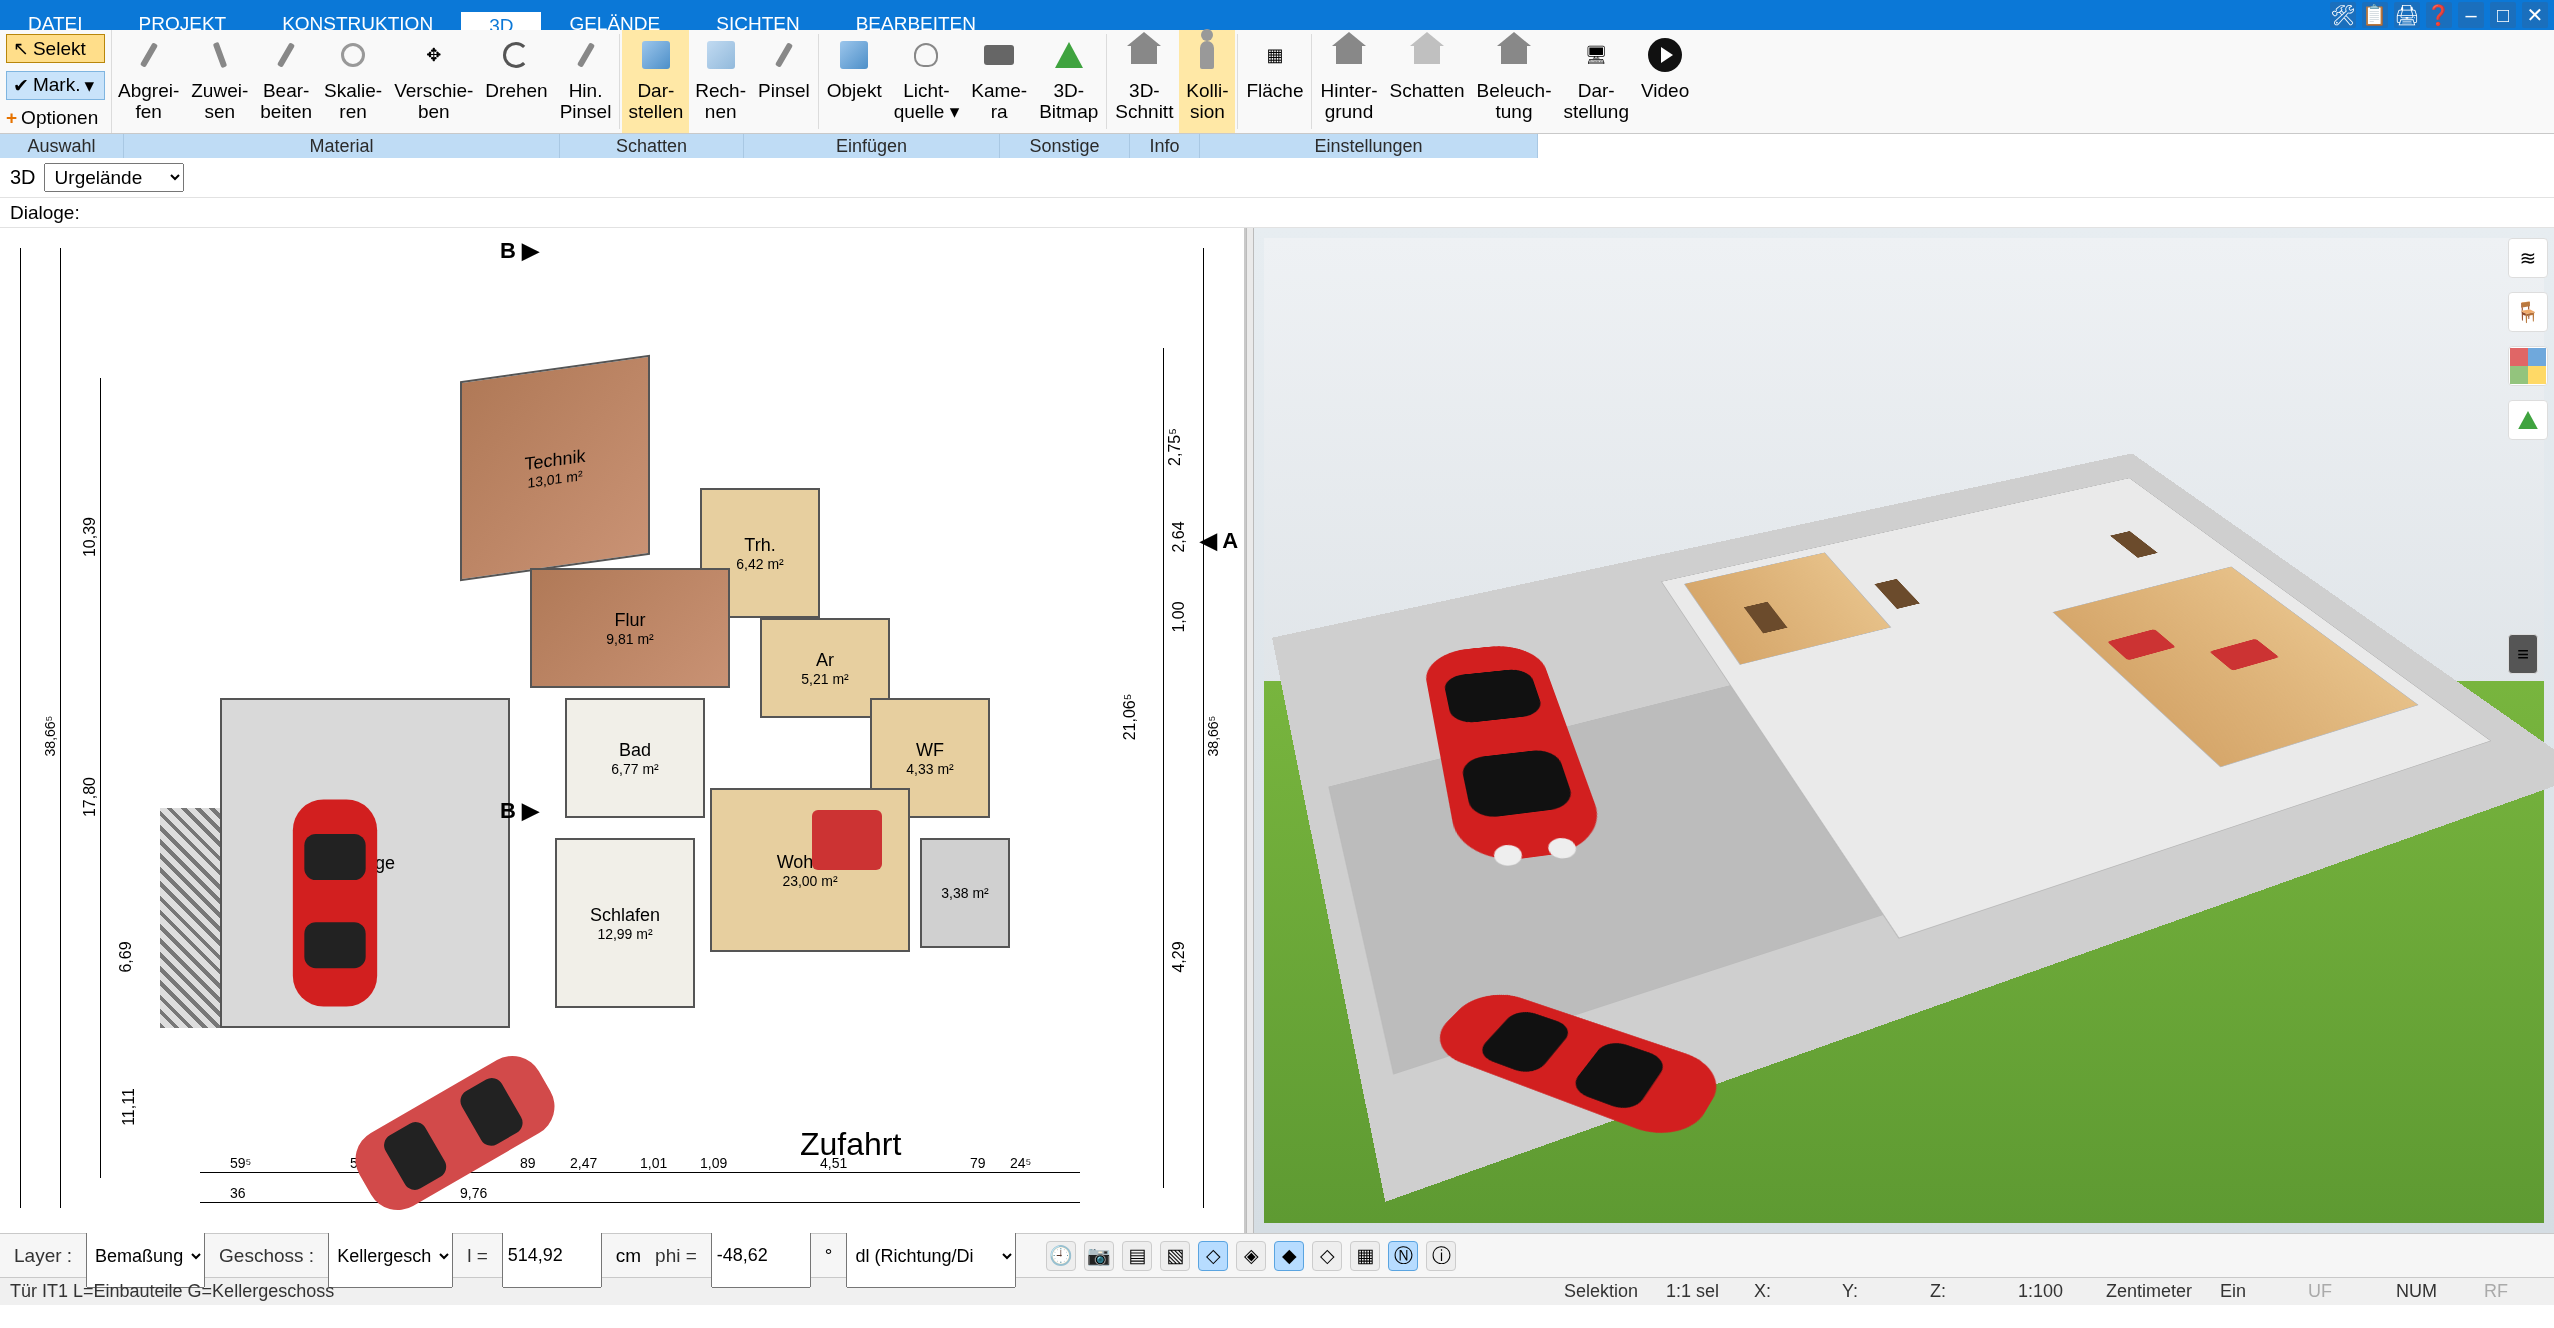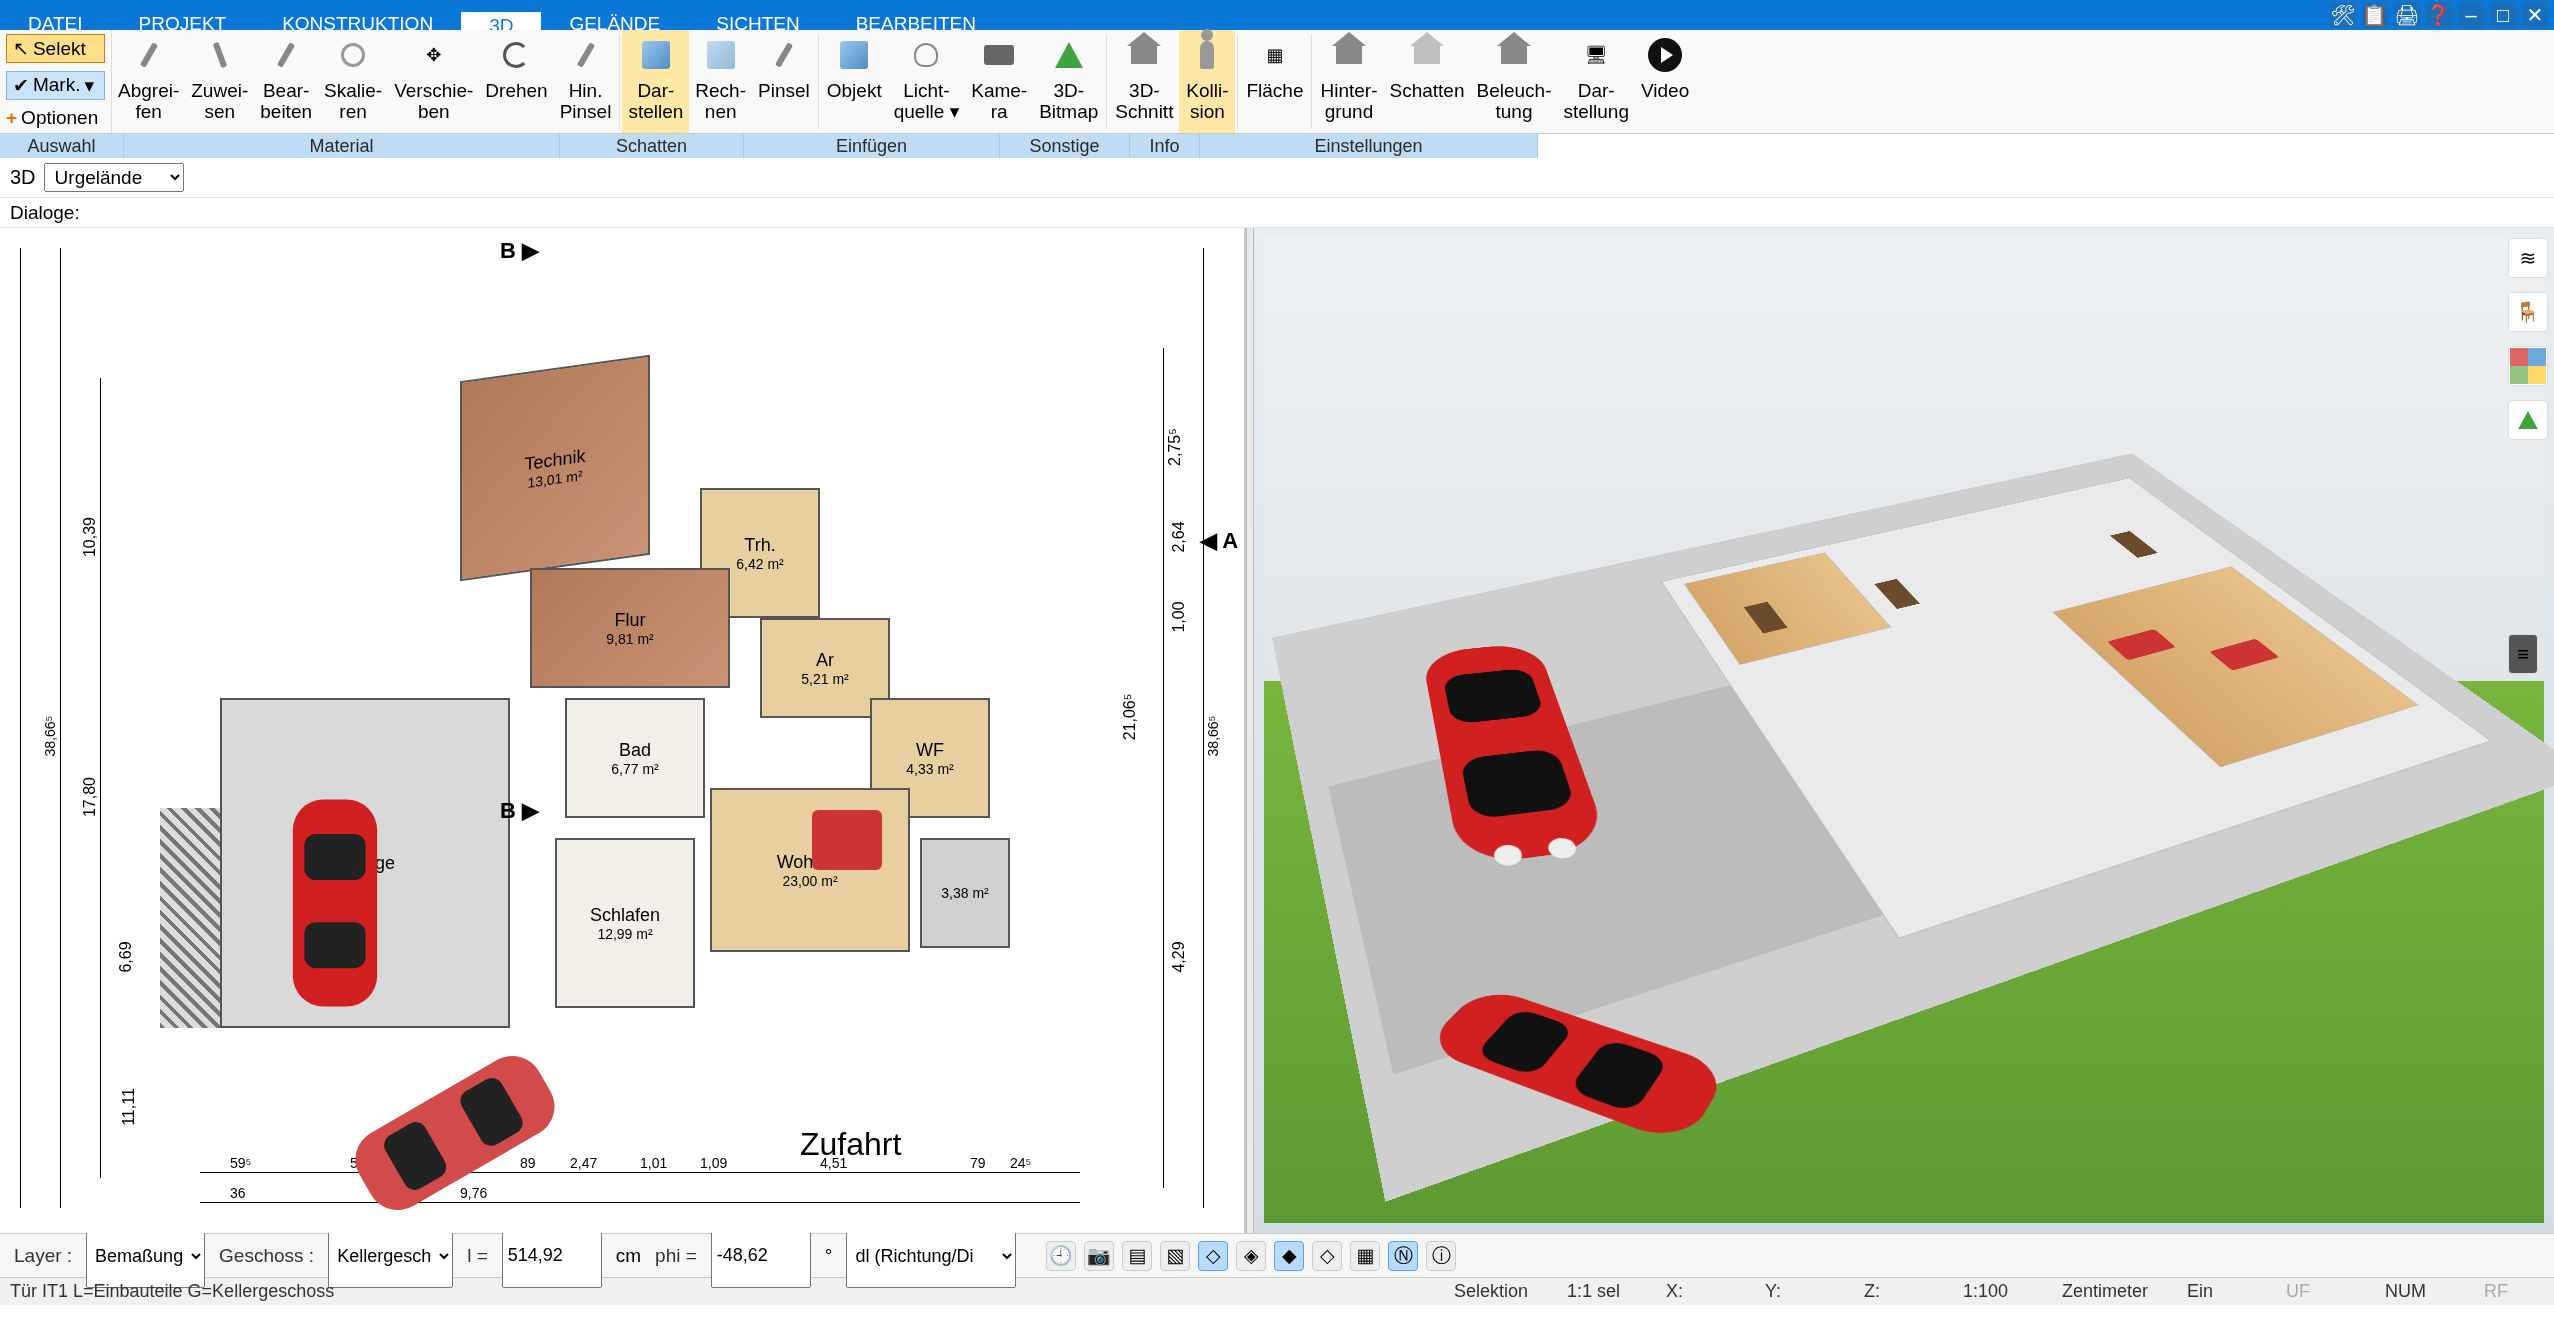--- a/index.html
+++ b/index.html
@@ -69,21 +69,21 @@
 .bottombar { height: 44px; display: flex; align-items: center; gap: 14px; padding: 0 14px; border-top: 1px solid #c9c9c9; background: #f6f6f6; font-size: 19px; }
 .bottombar .lbl { color: #333; }
 .bottombar .red { color: #d22; font-weight: 600; }
 .bottombar select, .bottombar input { font-size: 18px; padding: 20px 4px; }
 .bottombar .numinput { width: 100px; }
 .bottombar .iconrow { display: flex; gap: 8px; margin-left: 16px; }
 .bottombar .biconn { width: 30px; height: 30px; background: #eee; border: 1px solid #ccc; border-radius: 4px; display: flex; align-items: center; justify-content: center; }
 .bottombar .biconn.active { background: #b7dcff; border-color: #5aa4e0; }
 
 
-.statusbar { height: 28px; display: flex; align-items: center; padding: 0 10px; background: #f0f0f0; border-top: 1px solid #c9c9c9; font-size: 18px; color: #333; gap: 39px; }
+.statusbar { height: 28px; display: flex; align-items: center; padding: 0 10px; background: #f0f0f0; border-top: 1px solid #c9c9c9; font-size: 18px; color: #333; gap: 28px; }
 .statusbar .spacer { flex: 1; }
 .statusbar .cell { min-width: 60px; }
 
 
 .icon-cube { width: 28px; height: 28px; background: linear-gradient(135deg,#9cc6ec,#4d8fc8); transform: rotate(0deg); border-radius: 3px; }
 .icon-light { width: 24px; height: 24px; border: 2px solid #888; border-radius: 50% 50% 40% 40%; }
 .icon-tree { width: 0; height: 0; border-left: 14px solid transparent; border-right: 14px solid transparent; border-bottom: 26px solid #3fa33f; }
 .icon-cam { width: 30px; height: 20px; background: #666; position: relative; border-radius: 3px; }
 .icon-house { width: 26px; height: 18px; background: #888; position: relative; }
 .icon-house::before { content: ""; position: absolute; top: -14px; left: -4px; width: 0; height: 0; border-left: 17px solid transparent; border-right: 17px solid transparent; border-bottom: 14px solid #888; }

